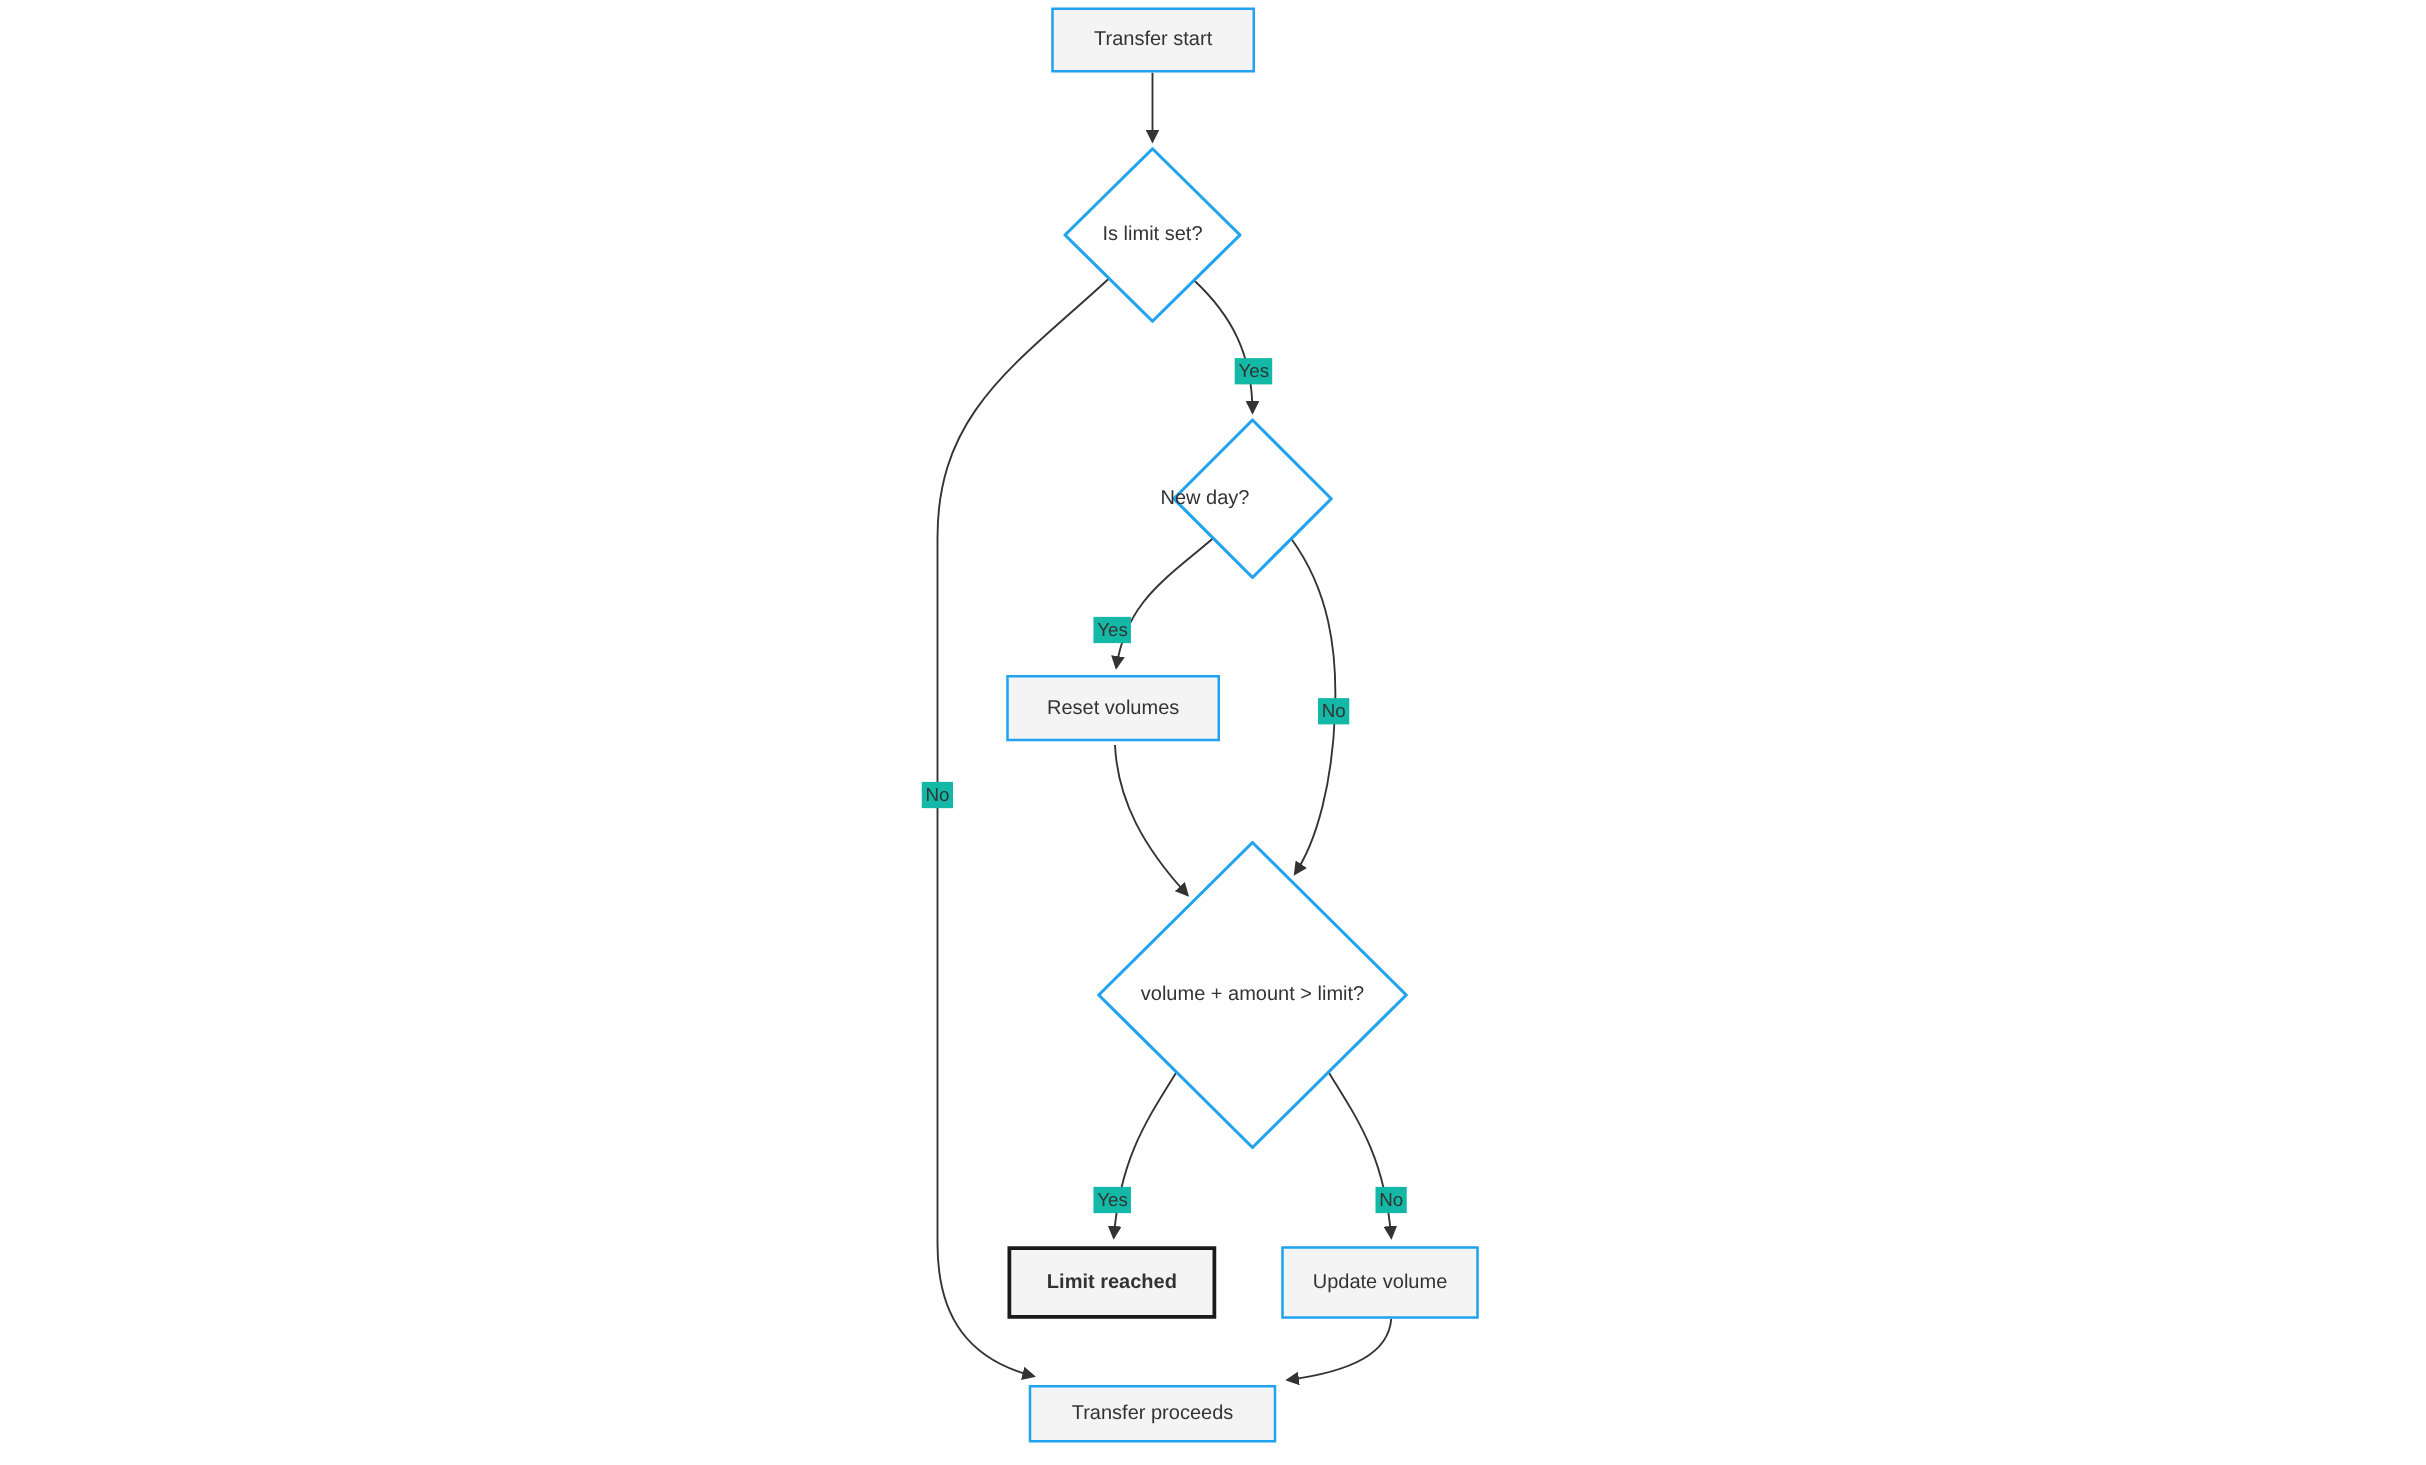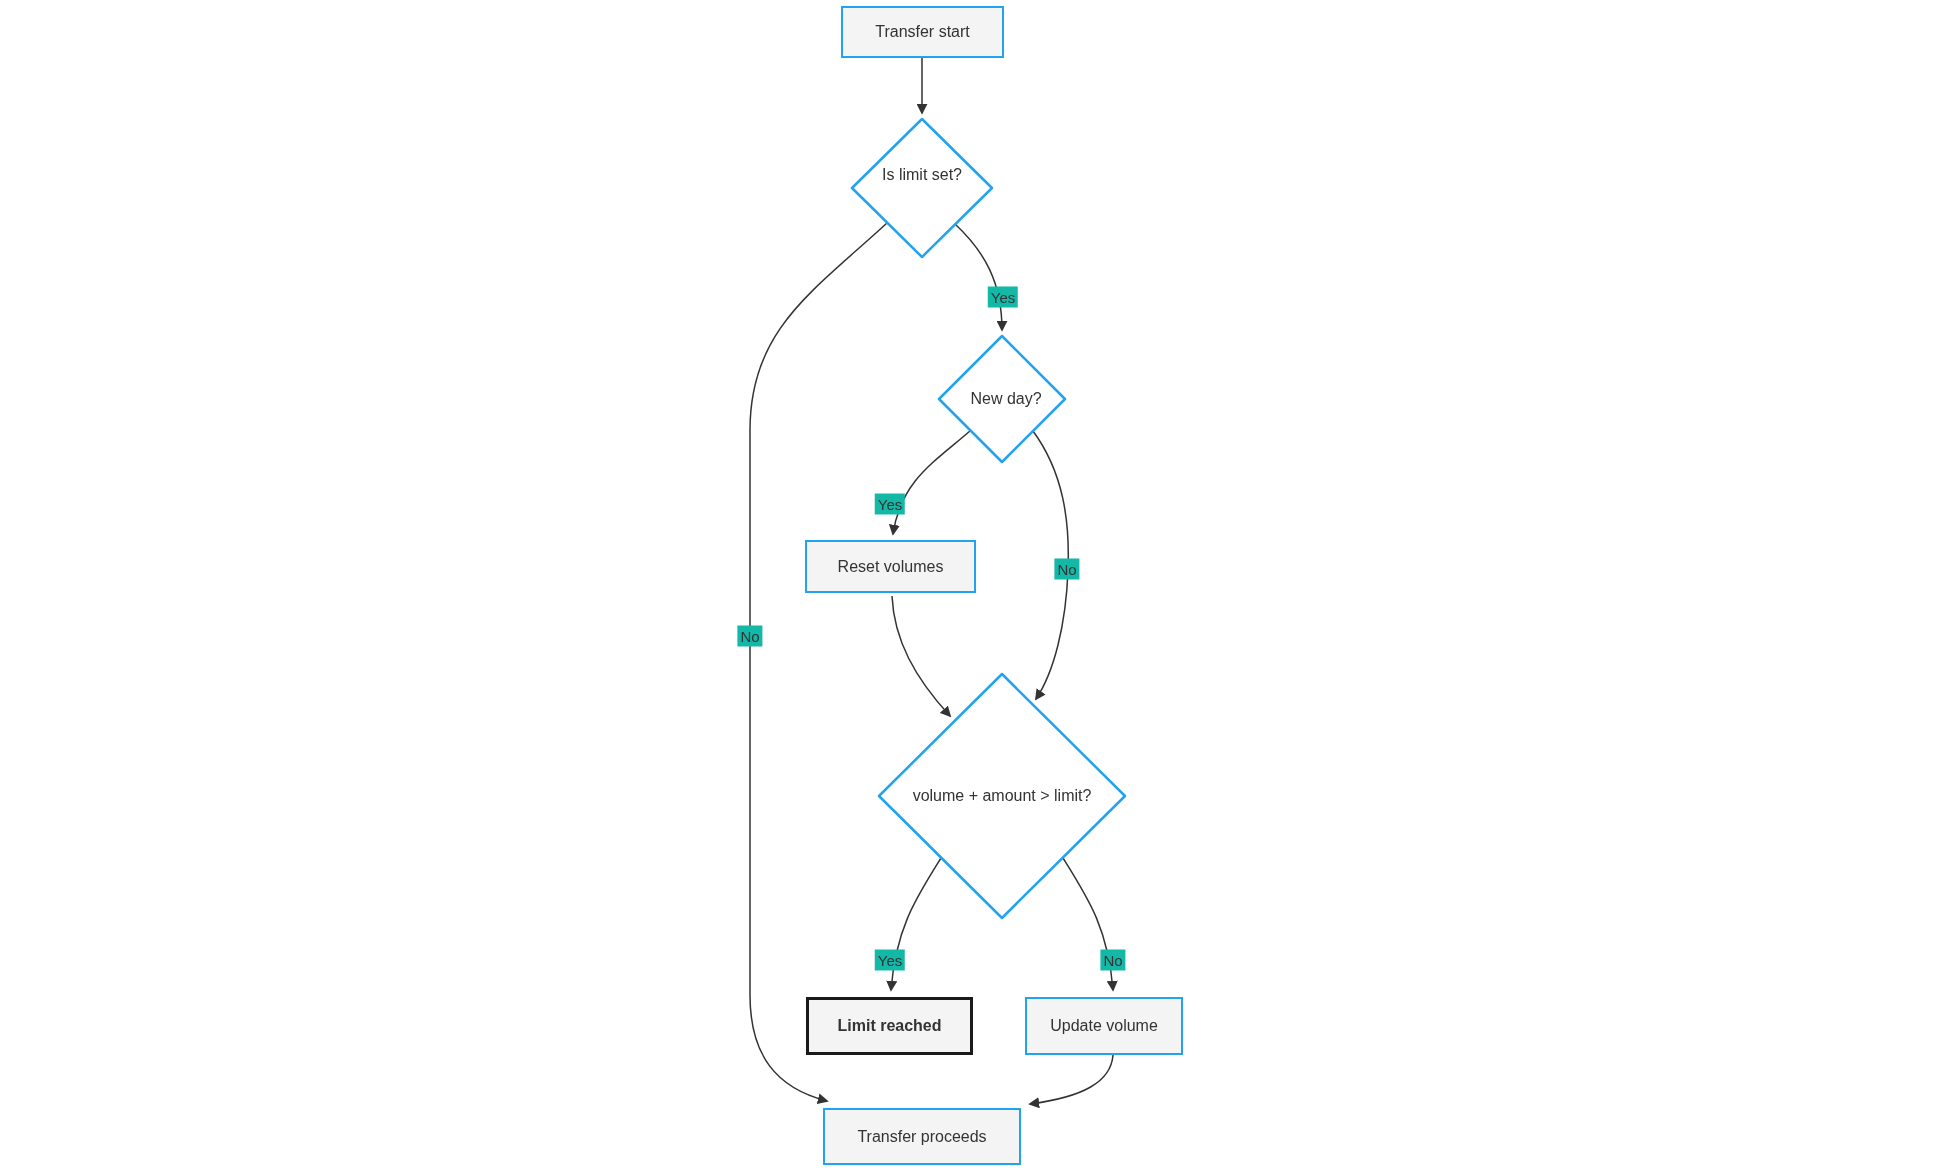--- a/index.html
+++ b/index.html
@@ -81,26 +81,26 @@
   </div>
 
   <div class="node terminal" style="left:806px;top:997px;width:167px;height:58px;font-weight:bold;">
     <span>Limit reached</span>
   </div>
 
   <div class="node" style="left:1025px;top:997px;width:158px;height:58px;">
     <span>Update volume</span>
   </div>
 
-  <div class="node" style="left:823px;top:1108px;width:198px;height:57px;">
+  <div class="node" style="left:823px;top:1108px;width:198px;height:46px;">
     <span>Transfer proceeds</span>
   </div>
 
-  <div class="diamond-label" style="left:922px;top:175px;">Is limit set?</div>
-  <div class="diamond-label" style="left:1006px;top:399px;">New day?</div>
+  <div class="diamond-label" style="left:922px;top:188px;">Is limit set?</div>
+  <div class="diamond-label" style="left:964px;top:399px;">New day?</div>
   <div class="diamond-label" style="left:1002px;top:796px;">volume + amount &gt; limit?</div>
 
   <div class="edge-label" style="left:1003px;top:297px;">Yes</div>
   <div class="edge-label" style="left:750px;top:636px;">No</div>
   <div class="edge-label" style="left:890px;top:504px;">Yes</div>
   <div class="edge-label" style="left:1067px;top:569px;">No</div>
   <div class="edge-label" style="left:890px;top:960px;">Yes</div>
   <div class="edge-label" style="left:1113px;top:960px;">No</div>
 
 </div>

